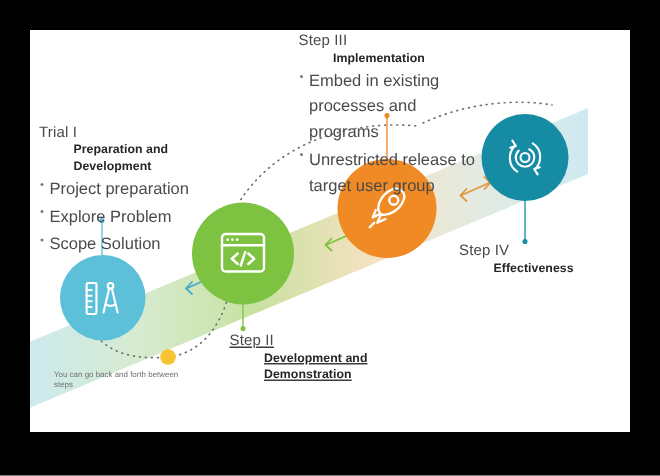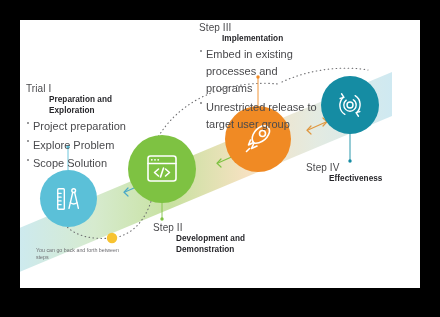--- a/index.html
+++ b/index.html
@@ -157,29 +157,29 @@
             <path d="M9 7.5 C 3.5 13, 4 22, 10.5 26"></path>
             <path d="M23 24.5 C 28.5 19, 28 10, 21.5 6"></path>
             <polyline points="7,4 9.5,7.8 5.5,9"></polyline>
             <polyline points="25,28 22.5,24.2 26.5,23"></polyline>
           </svg>
         </span>
       </div>
 
       <div class="txtblock" style="left:6px;top:64px;width:128px;">
         <div class="step-kicker">Trial I</div>
-        <div class="step-title">Preparation and Exploration</div>
+        <div class="step-title">Preparation and Development</div>
         <ul class="bullets">
           <li><span>Project preparation</span></li>
           <li><span>Explore Problem</span></li>
           <li><span>Scope Solution</span></li>
         </ul>
       </div>
 
-      <div class="txtblock" style="left:133px;top:203px;width:150px;">
+      <div class="txtblock" style="left:133px;top:203px;width:150px;text-decoration:underline;">
         <div class="step-kicker">Step II</div>
         <div class="step-title">Development and Demonstration</div>
       </div>
 
       <div class="txtblock" style="left:179px;top:3px;width:118px;">
         <div class="step-kicker">Step III</div>
         <div class="step-title">Implementation</div>
         <ul class="bullets">
           <li><span>Embed in existing processes and programs</span></li>
           <li><span>Unrestricted release to target user group</span></li>

